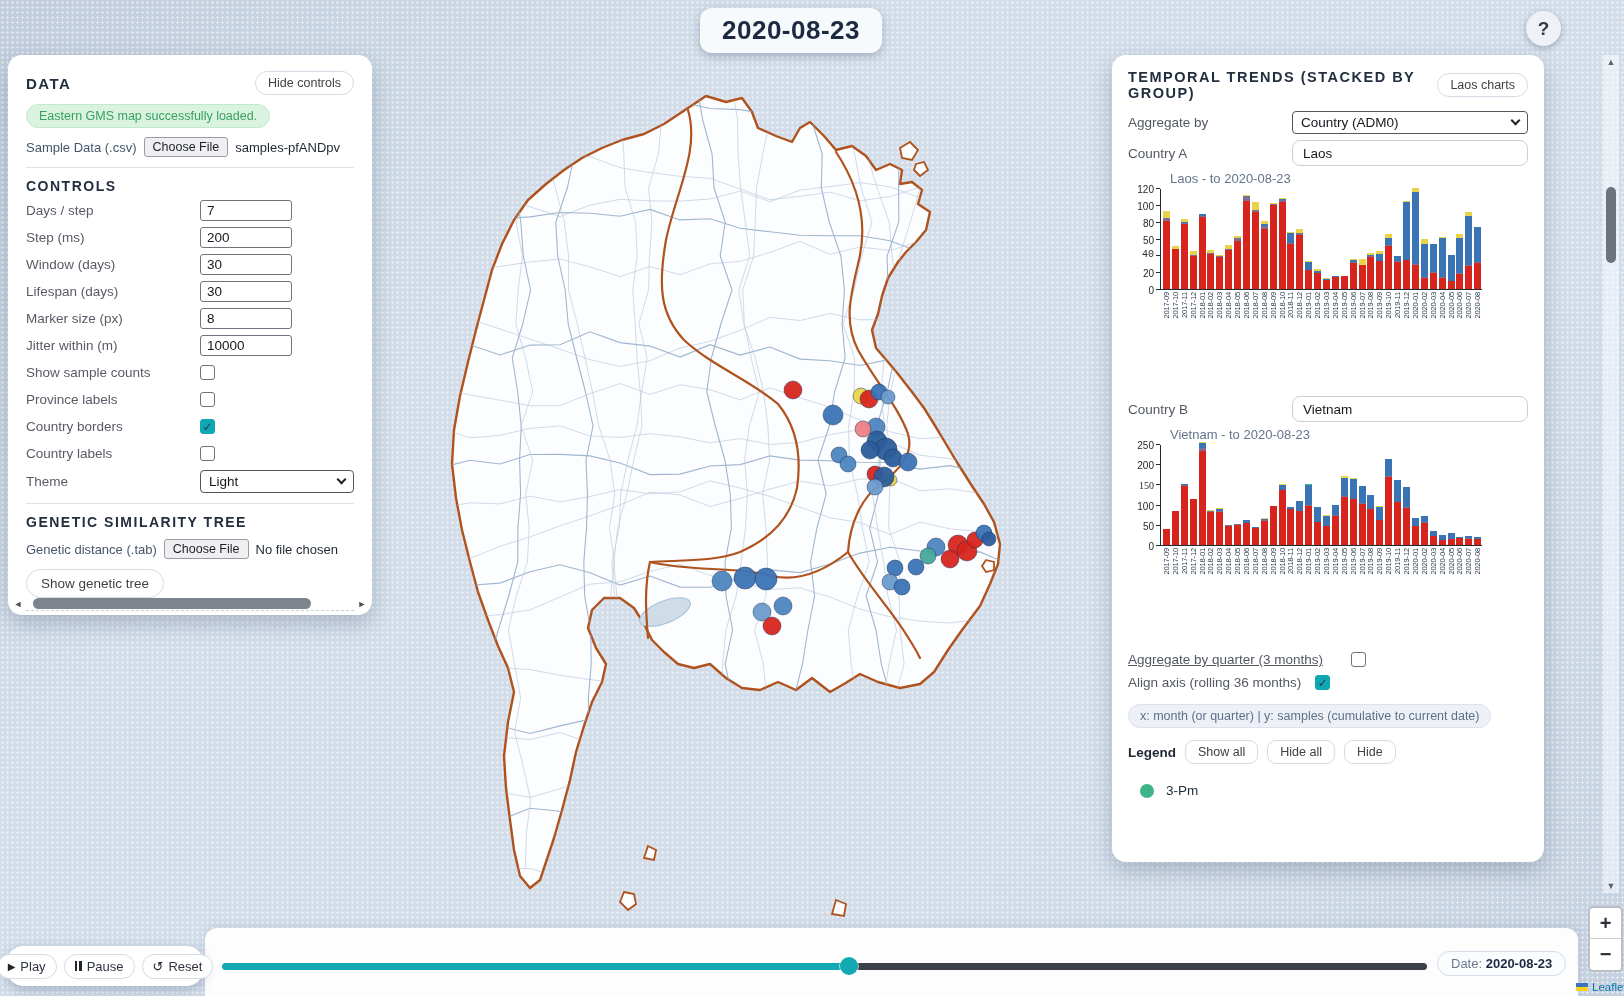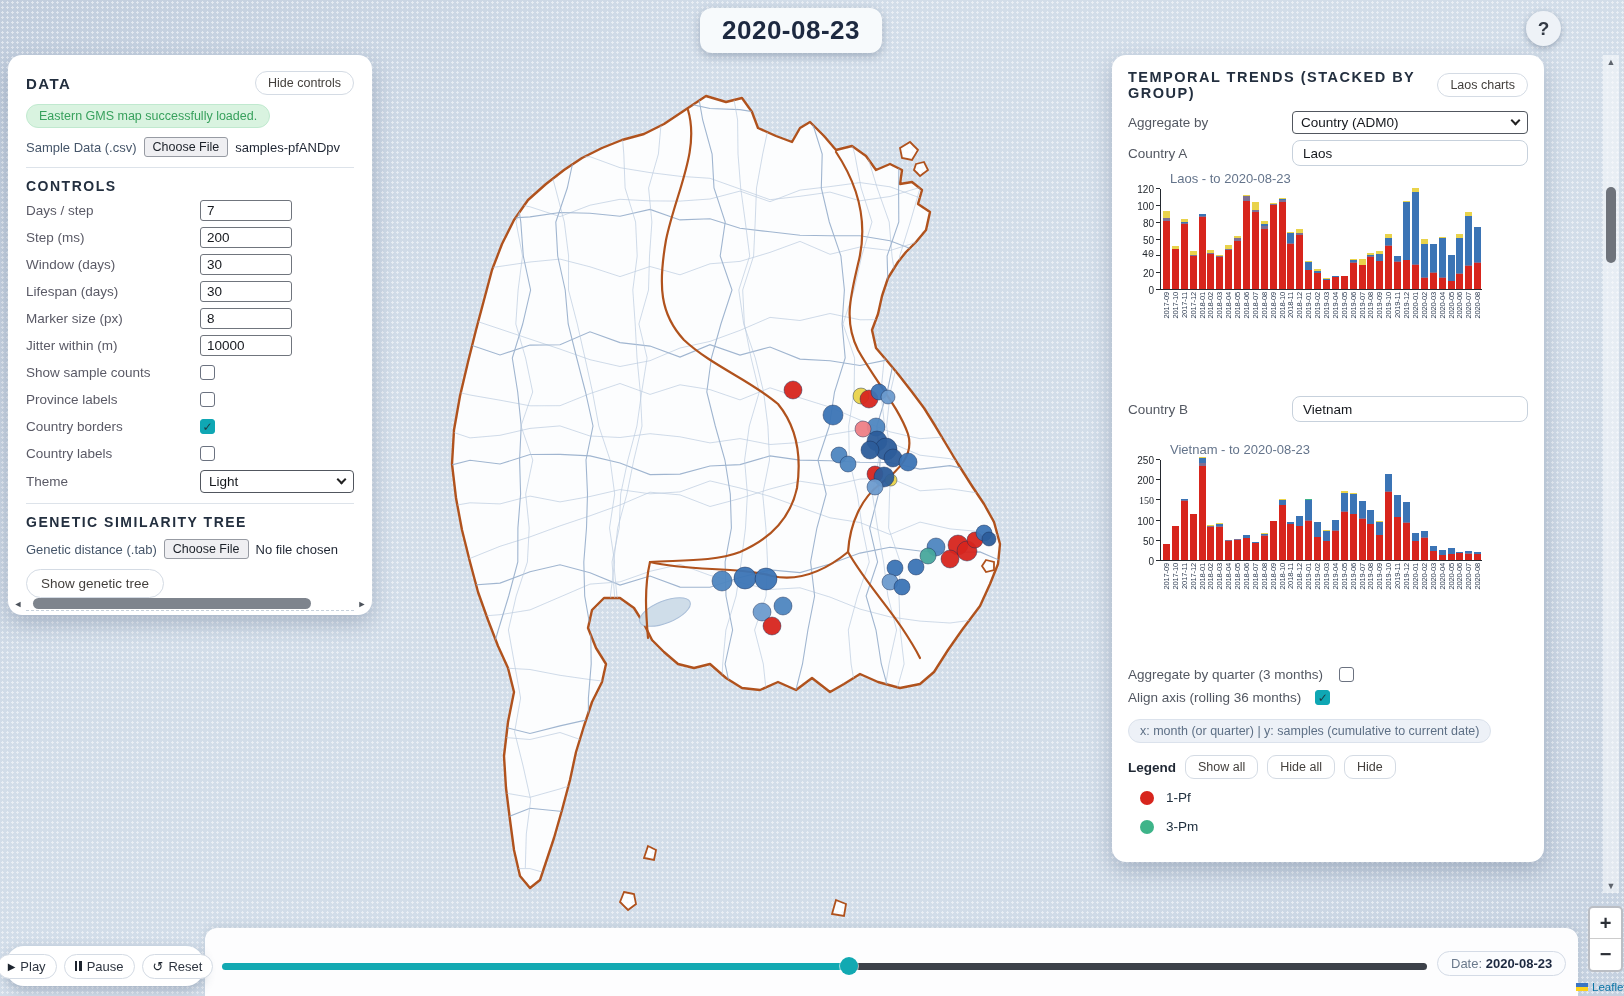--- a/index.html
+++ b/index.html
@@ -80,21 +80,21 @@
   .plot { width:322px; height:101px; border-left:1.4px solid #24292f; border-bottom:1.4px solid #24292f;
     display:flex; align-items:flex-end; gap:1.9px; padding-left:2px; overflow:visible;}
   .bar { width:7px; display:flex; flex-direction:column-reverse; flex:none;}
   .seg { width:7px; }
   .xlabels { display:flex; gap:1.9px; padding-left:3px; margin-top:2px; height:48px;}
   .xl { width:7px; flex:none; display:flex; justify-content:center; align-items:flex-start;}
   .xl span { writing-mode:vertical-rl; transform:rotate(180deg);
     font-size:7.6px; letter-spacing:-.2px; color:#2e3c52; line-height:7px; white-space:nowrap;}
   .note-pill { display:inline-block; background:#edf1f7; border:1px solid #dbe2ec; border-radius:13px;
     padding:4px 11px; font-size:12.5px; color:#5e7086; margin:4px 0 12px 0; white-space:nowrap;}
-  .legend-row { display:flex; align-items:center; gap:9px; margin-bottom:4px;}
+  .legend-row { display:flex; align-items:center; gap:9px; margin-bottom:12px;}
   .legend-row .lg-label { font-size:13.5px; font-weight:bold; color:#1f2733;}
   .legend-items .li { display:flex; align-items:center; gap:12px; height:29px; padding-left:12px; cursor:pointer;}
   .legend-items .dot { width:14px; height:14px; border-radius:50%; flex:none;}
   .legend-items .li-label { font-size:13.5px; color:#20303f;}
   
   #v-scroll { position:absolute; left:1603px; top:55px; width:16px; height:838px; z-index:35;
     background:rgba(250,252,254,.55); display:flex; flex-direction:column; align-items:center;}
   #v-scroll .arr { font-size:9px; color:#5e646d; line-height:14px; cursor:pointer;}
   #v-scroll .track { position:relative; flex:1; width:100%;}
   #v-scroll .thumb { position:absolute; left:3px; top:118px; width:10px; height:76px;
@@ -663,21 +663,21 @@
               <span>2020-07</span>
             </div>
             <div class="xl">
               <span>2020-08</span>
             </div>
           </div>
       </div>
     </div>
   </div>
 
-  <div class="rp-row" style="margin-bottom:20px;align-items:center;">
+  <div class="rp-row" style="margin-bottom:5px;align-items:center;">
     <span class="lbl">Country B</span>
     <input class="rp-input" value="Vietnam" style="">
   </div>
 
   <div class="chart" style="margin-bottom:56px;">
     <div class="chart-title">Vietnam - to 2020-08-23</div>
     <div class="chart-body">
       <div class="yaxis">
           <span class="yt" style="bottom: 0px;">0</span>
           <span class="ytick" style="bottom: 0px;"></span>
@@ -987,39 +987,35 @@
             </div>
             <div class="xl">
               <span>2020-08</span>
             </div>
           </div>
       </div>
     </div>
   </div>
 
   <div class="rp-row" style="margin-bottom:8px;">
-    <span class="lbl" style="flex:none; margin-right:16px;">Aggregate by quarter (3 months)</span>
+    <span class="lbl" style="flex:none; margin-right:28px;text-decoration:underline;">Aggregate by quarter (3 months)</span>
     <span class="cb">✓</span>
   </div>
   <div class="rp-row" style="margin-bottom:10px;">
     <span class="lbl" style="flex:none; margin-right:14px;">Align axis (rolling 36 months)</span>
     <span class="cb checked">✓</span>
   </div>
   <span class="note-pill">x: month (or quarter) | y: samples (cumulative to current date)</span>
   <div class="legend-row">
     <span class="lg-label">Legend</span>
     <span class="pill-btn" style="border-radius:9px;">Show all</span>
     <span class="pill-btn" style="border-radius:9px;">Hide all</span>
     <span class="pill-btn" style="border-radius:9px;">Hide</span>
   </div>
   <div class="legend-items" id="legend-items">
-      <div class="li">
-        <span class="dot" style="background: rgb(215, 37, 29);"></span>
-        <span class="li-label">1-Pf</span>
-      </div>
       <div class="li">
         <span class="dot" style="background: rgb(62, 180, 137);"></span>
         <span class="li-label">3-Pm</span>
       </div>
     </div>
 </div>
 
 <div id="v-scroll">
   <span class="arr">▲</span>
   <span class="track">

